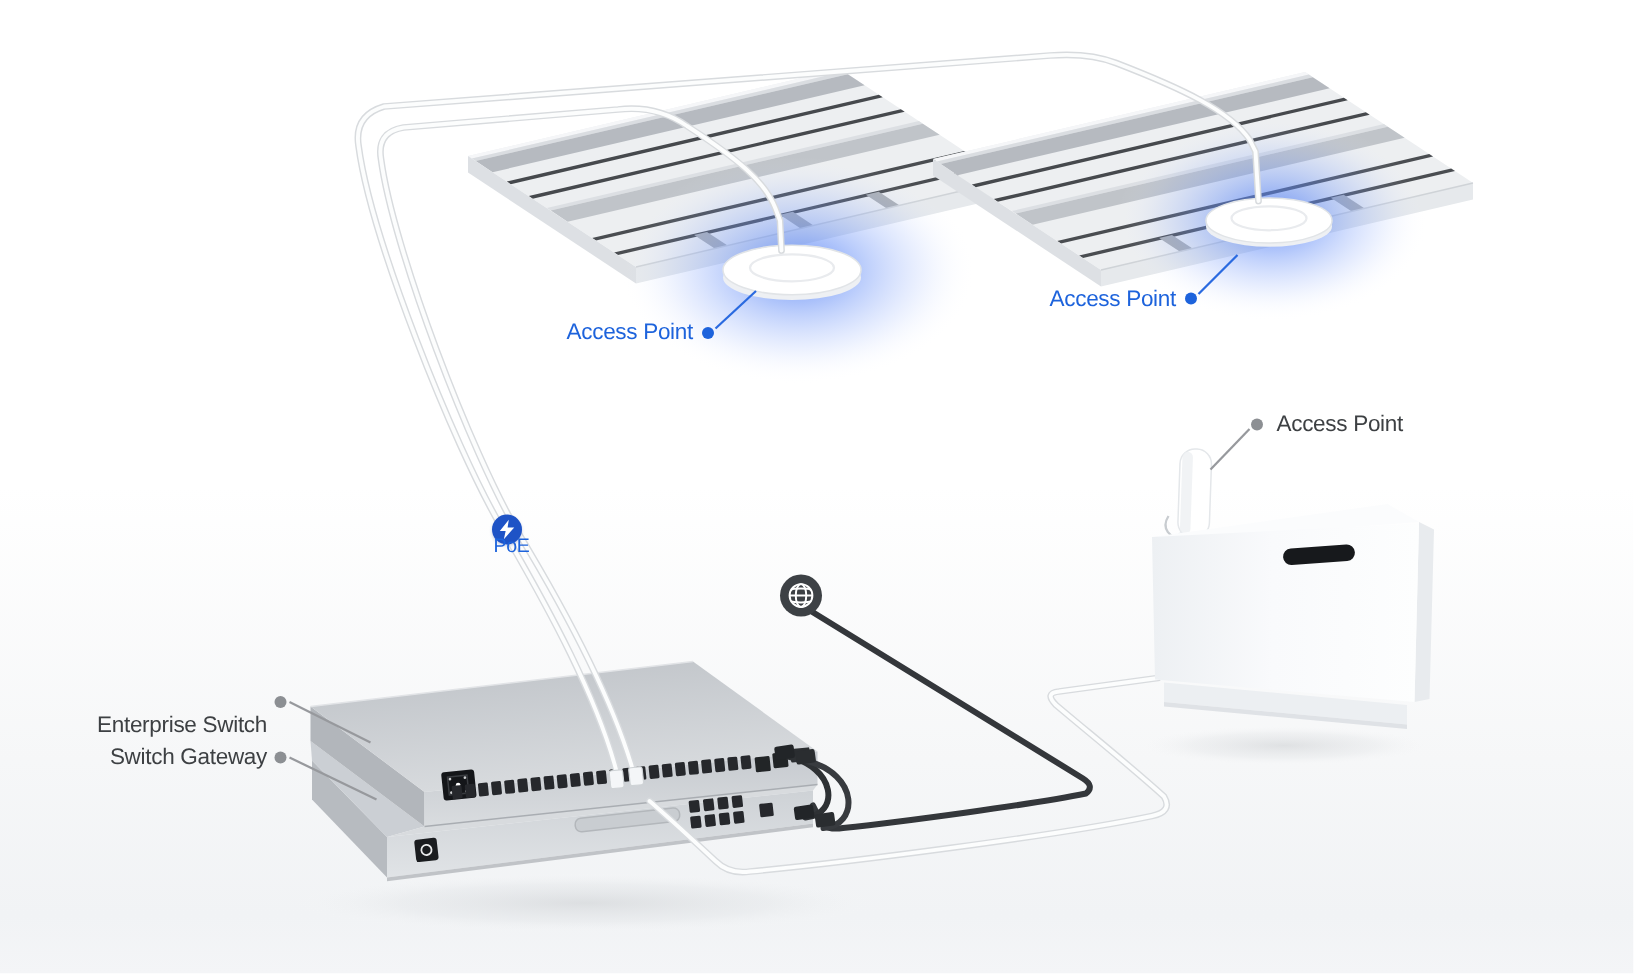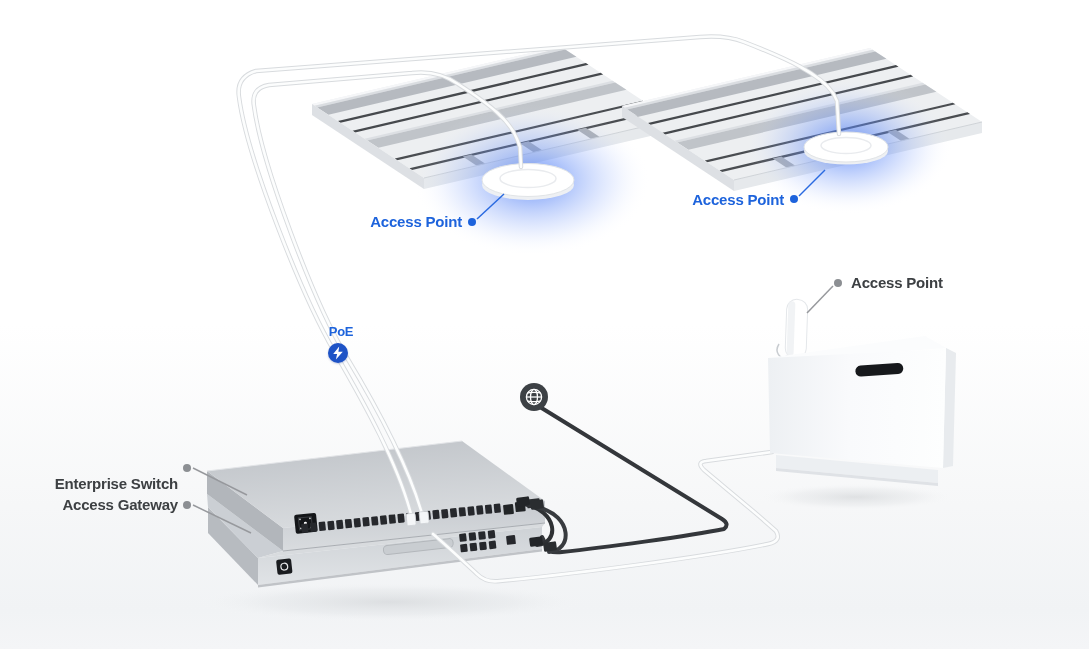--- a/index.html
+++ b/index.html
@@ -2,25 +2,25 @@
 <html><head>
 <meta charset="utf-8">
 <style>
   html,body{margin:0;padding:0;background:#ffffff;}
   .stage{
     position:relative;width:1089px;height:649px;overflow:hidden;
     background:linear-gradient(180deg,#ffffff 0%,#ffffff 50%,#f6f7f8 78%,#f1f3f5 94%,#f4f5f7 100%);
     font-family:"Liberation Sans",sans-serif;
   }
   .scene{position:absolute;left:0;top:0;}
-  .lbl{position:absolute;font-size:15px;font-weight:700;letter-spacing:-0.2px;line-height:15px;white-space:nowrap;}
+  .lbl{position:absolute;font-size:15px;font-weight:400;letter-spacing:-0.2px;line-height:15px;white-space:nowrap;}
   .lbl.blue{color:#1d63dc;}
   .lbl.dark{color:#3d4043;}
   .lbl.right{text-align:right;}
-  .lbl.center{text-align:center;}
+  .lbl.center{text-align:center;margin-top:32px;}
   .lbl.small{font-size:13px;line-height:13px;}
   .icon-badge{position:absolute;border-radius:50%;display:flex;align-items:center;justify-content:center;}
   #poe-badge{left:328px;top:343px;width:20px;height:20px;background:#1e53c6;box-shadow:0 1px 2px rgba(30,60,150,.25);}
   #globe-badge{left:520px;top:383px;width:28px;height:28px;background:#3d4145;}
 </style>
 </head>
 <body>
 
 <div class="stage">
 
@@ -283,14 +283,14 @@
         <path d="M4.3,14.8 C6.2,15.9 15.8,15.9 17.7,14.8"></path>
       </g>
     </svg>
   </div>
 
   <div class="lbl blue right" style="left:330px;top:214px;width:132px;">Access Point</div>
   <div class="lbl blue right" style="left:652px;top:192px;width:132px;">Access Point</div>
   <div class="lbl dark" style="left:851px;top:275px;">Access Point</div>
   <div class="lbl blue center small" style="left:318px;top:325px;width:46px;">PoE</div>
   <div class="lbl dark right" style="left:38px;top:476px;width:140px;">Enterprise Switch</div>
-  <div class="lbl dark right" style="left:38px;top:497px;width:140px;">Access Gateway</div>
+  <div class="lbl dark right" style="left:38px;top:497px;width:140px;">Switch Gateway</div>
 </div>
 
 </body></html>

